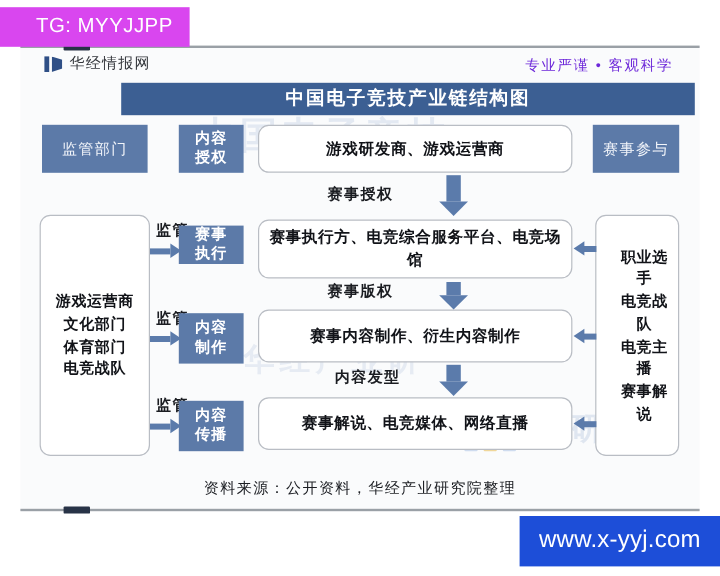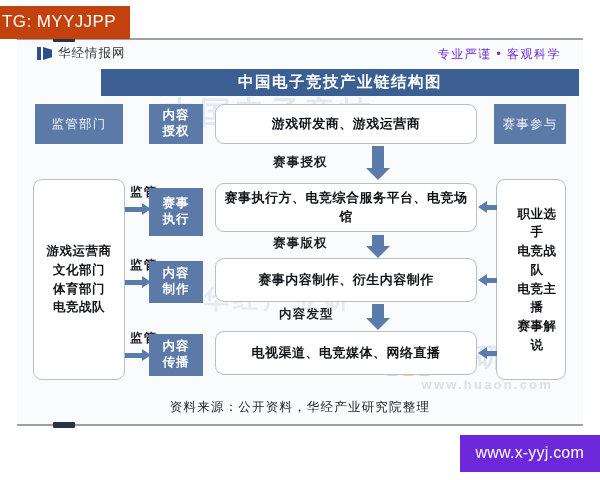--- a/index.html
+++ b/index.html
@@ -6,31 +6,31 @@
   body{
     width:600px;height:480px;overflow:hidden;
     background:#ffffff;
     font-family:"Liberation Sans","DejaVu Sans",sans-serif;
     position:relative;
   }
 
   
   #tg-badge{
     position:absolute;left:0;top:6px;
-    background:#c2410c;color:#ffffff;
+    background:#d946ef;color:#ffffff;
     font-size:17px;letter-spacing:.4px;
-    padding:6px 14px 7px 2px;
+    padding:6px 14px 7px 30px;
     z-index:40;
   }
 
   
   #url-badge{
     position:absolute;right:0;bottom:8px;
-    background:#6d28d9;color:#ffffff;
-    font-size:16px;letter-spacing:.2px;
+    background:#1d4ed8;color:#ffffff;
+    font-size:20px;letter-spacing:.2px;
     padding:9px 16px 10px 16px;
     z-index:40;
     margin-left:24px;
   }
 
   
   #doc{
     position:absolute;left:17px;top:38px;
     width:566px;height:388px;
     background:#fafbfc;
@@ -181,21 +181,20 @@
   <div id="canvas">
 
     <div class="wm" id="wm-top">中国电子竞技</div>
     <div class="wm" id="wm-mid">华经产业研</div>
     <div id="wm-bars">
       <span class="c1"></span>
         <span class="c2"></span>
         <span class="c3"></span>
     </div>
     <div class="wm" id="wm-main">华经产业研究院</div>
-    <div class="wm" id="wm-url">www.huaon.com</div>
 
     <div class="chip" style="left:18px;top:4px;width:88px;height:40px;text-align:center;">监管部门</div>
     <div class="chip" style="left:477px;top:4px;width:72px;height:40px;">赛事参与</div>
 
     <div class="rbox tall" style="left:16px;top:79px;width:92px;height:201px;">
       <span>游戏运营商</span>
       <span>文化部门</span>
       <span>体育部门</span>
       <span>电竞战队</span>
     </div>
@@ -204,37 +203,37 @@
       <span>职业选手</span>
       <span>电竞战队</span>
       <span>电竞主播</span>
       <span>赛事解说</span>
     </div>
 
     <div class="stage" style="left:132px;top:4px;width:54px;height:40px;">
       <span>内容</span>
       <span>授权</span>
     </div>
-    <div class="stage" style="left:132px;top:88px;width:54px;height:48px;">
+    <div class="stage" style="left:132px;top:88px;width:54px;height:32px;">
       <span>赛事</span>
       <span>执行</span>
     </div>
     <div class="stage" style="left:132px;top:161px;width:54px;height:42px;">
       <span>内容</span>
       <span>制作</span>
     </div>
     <div class="stage" style="left:132px;top:234px;width:54px;height:42px;">
       <span>内容</span>
       <span>传播</span>
     </div>
 
     <div class="rbox" style="left:198px;top:4px;width:262px;height:40px;">游戏研发商、游戏运营商</div>
     <div class="rbox" style="left:198px;top:83px;width:262px;height:49px;">赛事执行方、电竞综合服务平台、电竞场馆</div>
     <div class="rbox" style="left:198px;top:158px;width:262px;height:44px;">赛事内容制作、衍生内容制作</div>
-    <div class="rbox" style="left:198px;top:231px;width:262px;height:44px;">电视渠道、电竞媒体、网络直播</div>
+    <div class="rbox" style="left:198px;top:231px;width:262px;height:44px;">赛事解说、电竞媒体、网络直播</div>
 
     <div class="flab" style="left:256px;top:54px;">赛事授权</div>
     <div class="flab" style="left:256px;top:135px;">赛事版权</div>
     <div class="flab" style="left:262px;top:206px;">内容发型</div>
 
     <div class="darrow" style="left:349px;top:46px;width:24px;height:34px;">
       <span class="shaft" style="height:22px;"></span>
       <span class="head" style="top:22px;"></span>
     </div>
     <div class="darrow" style="left:349px;top:135px;width:24px;height:22px;">

